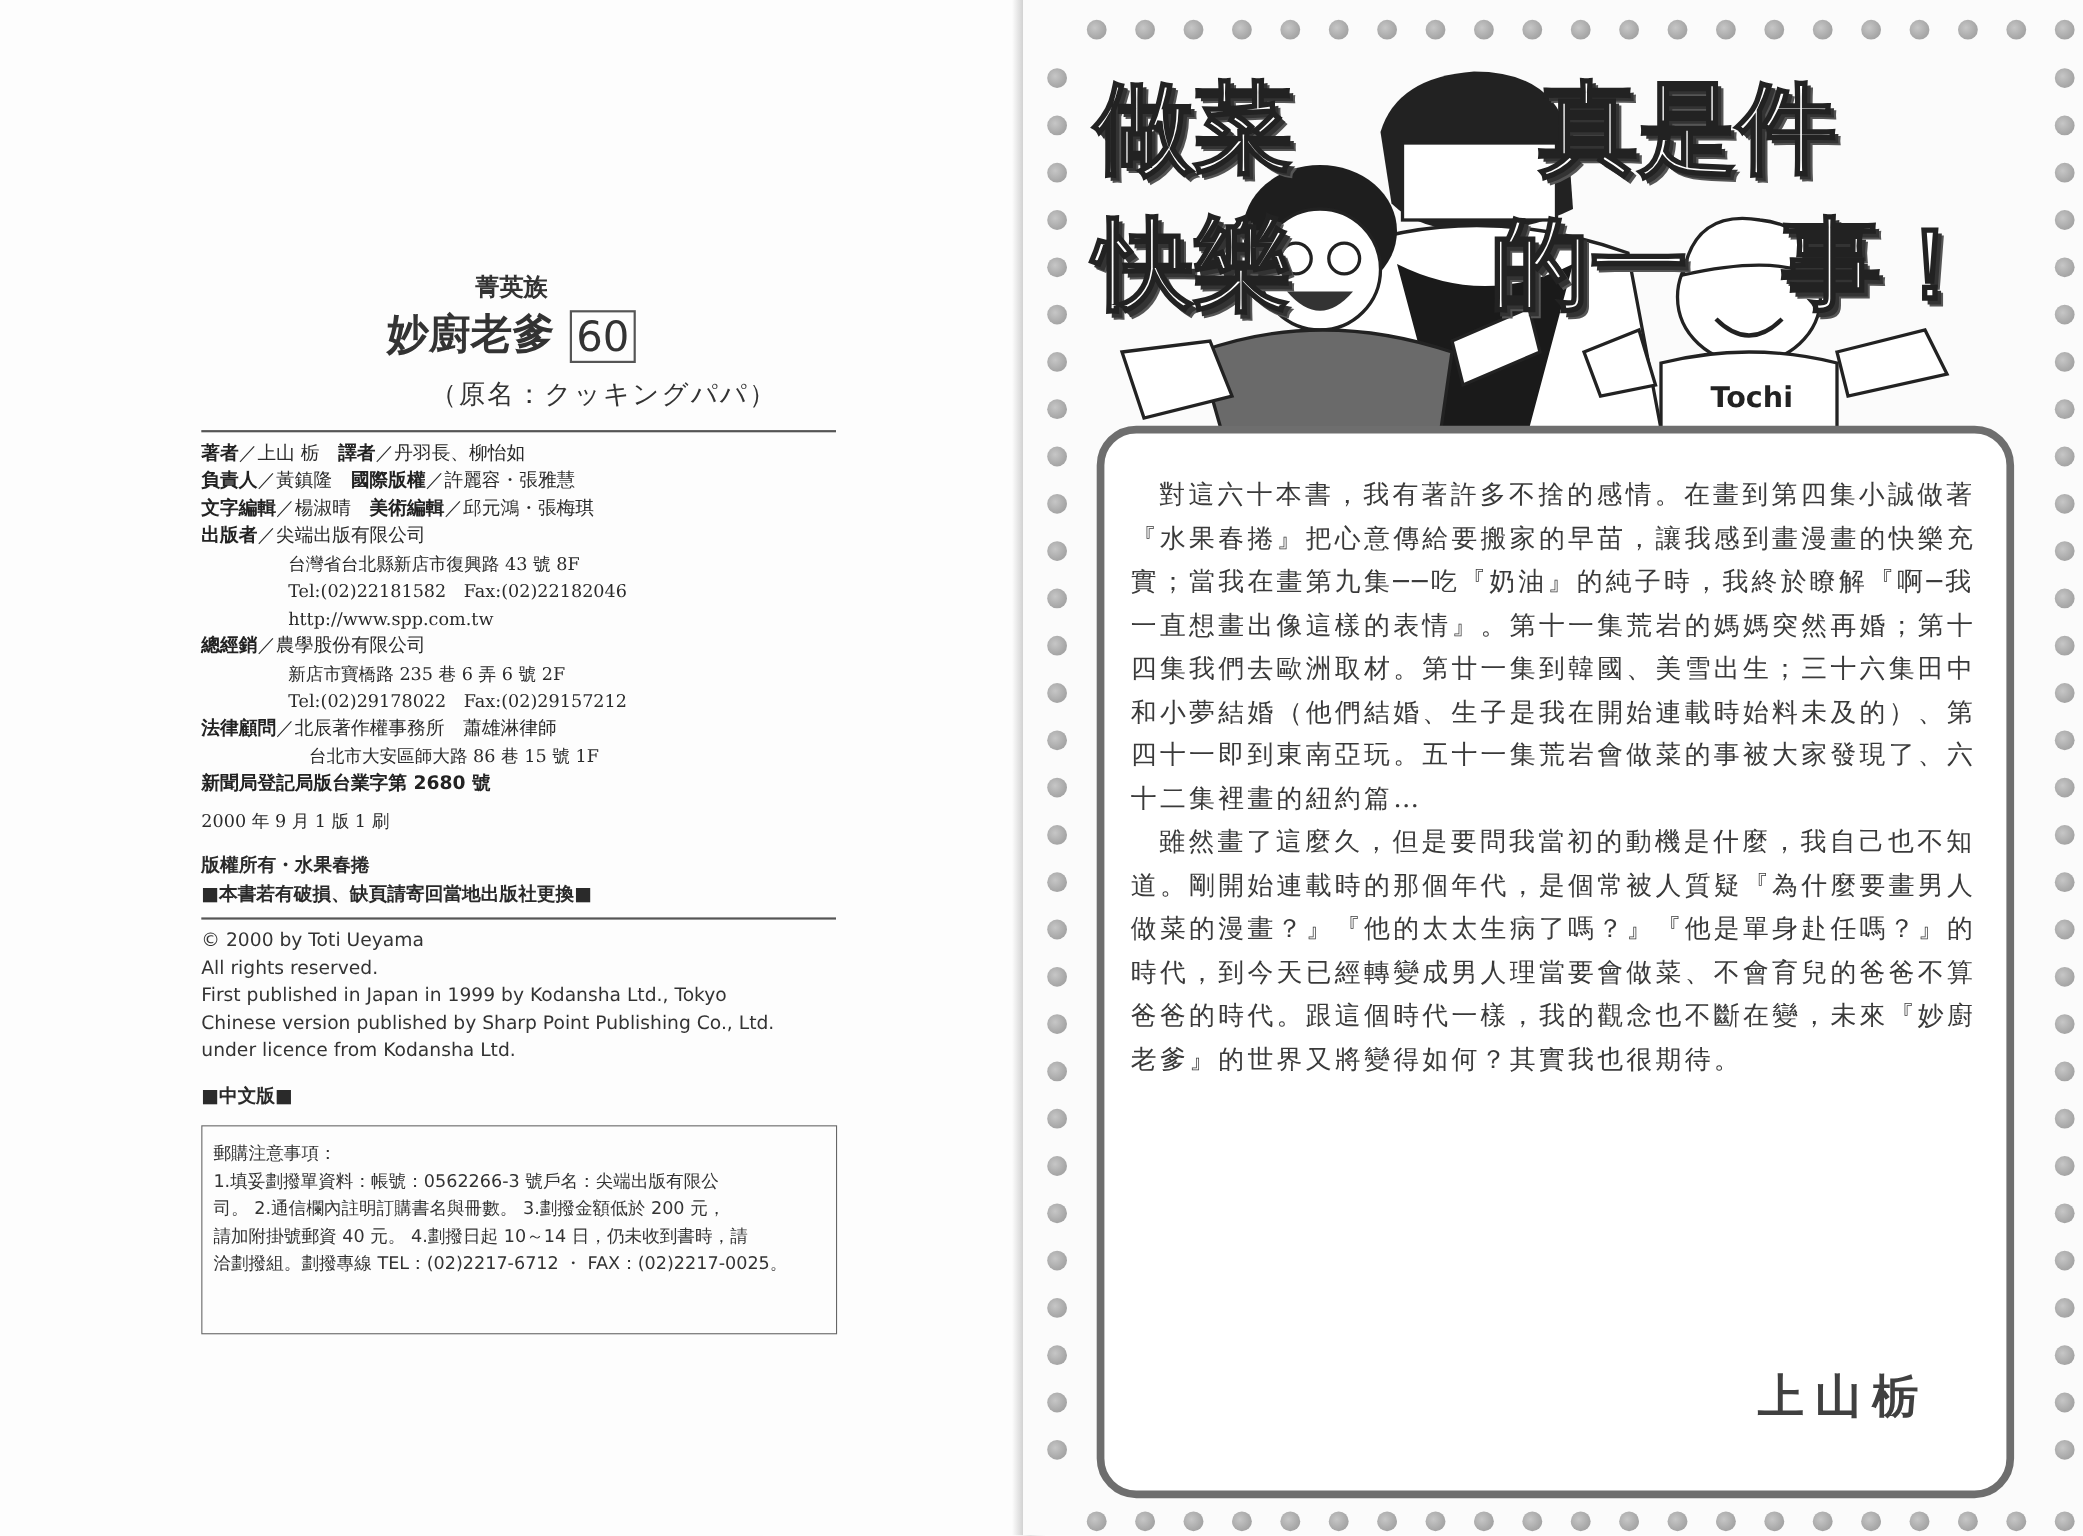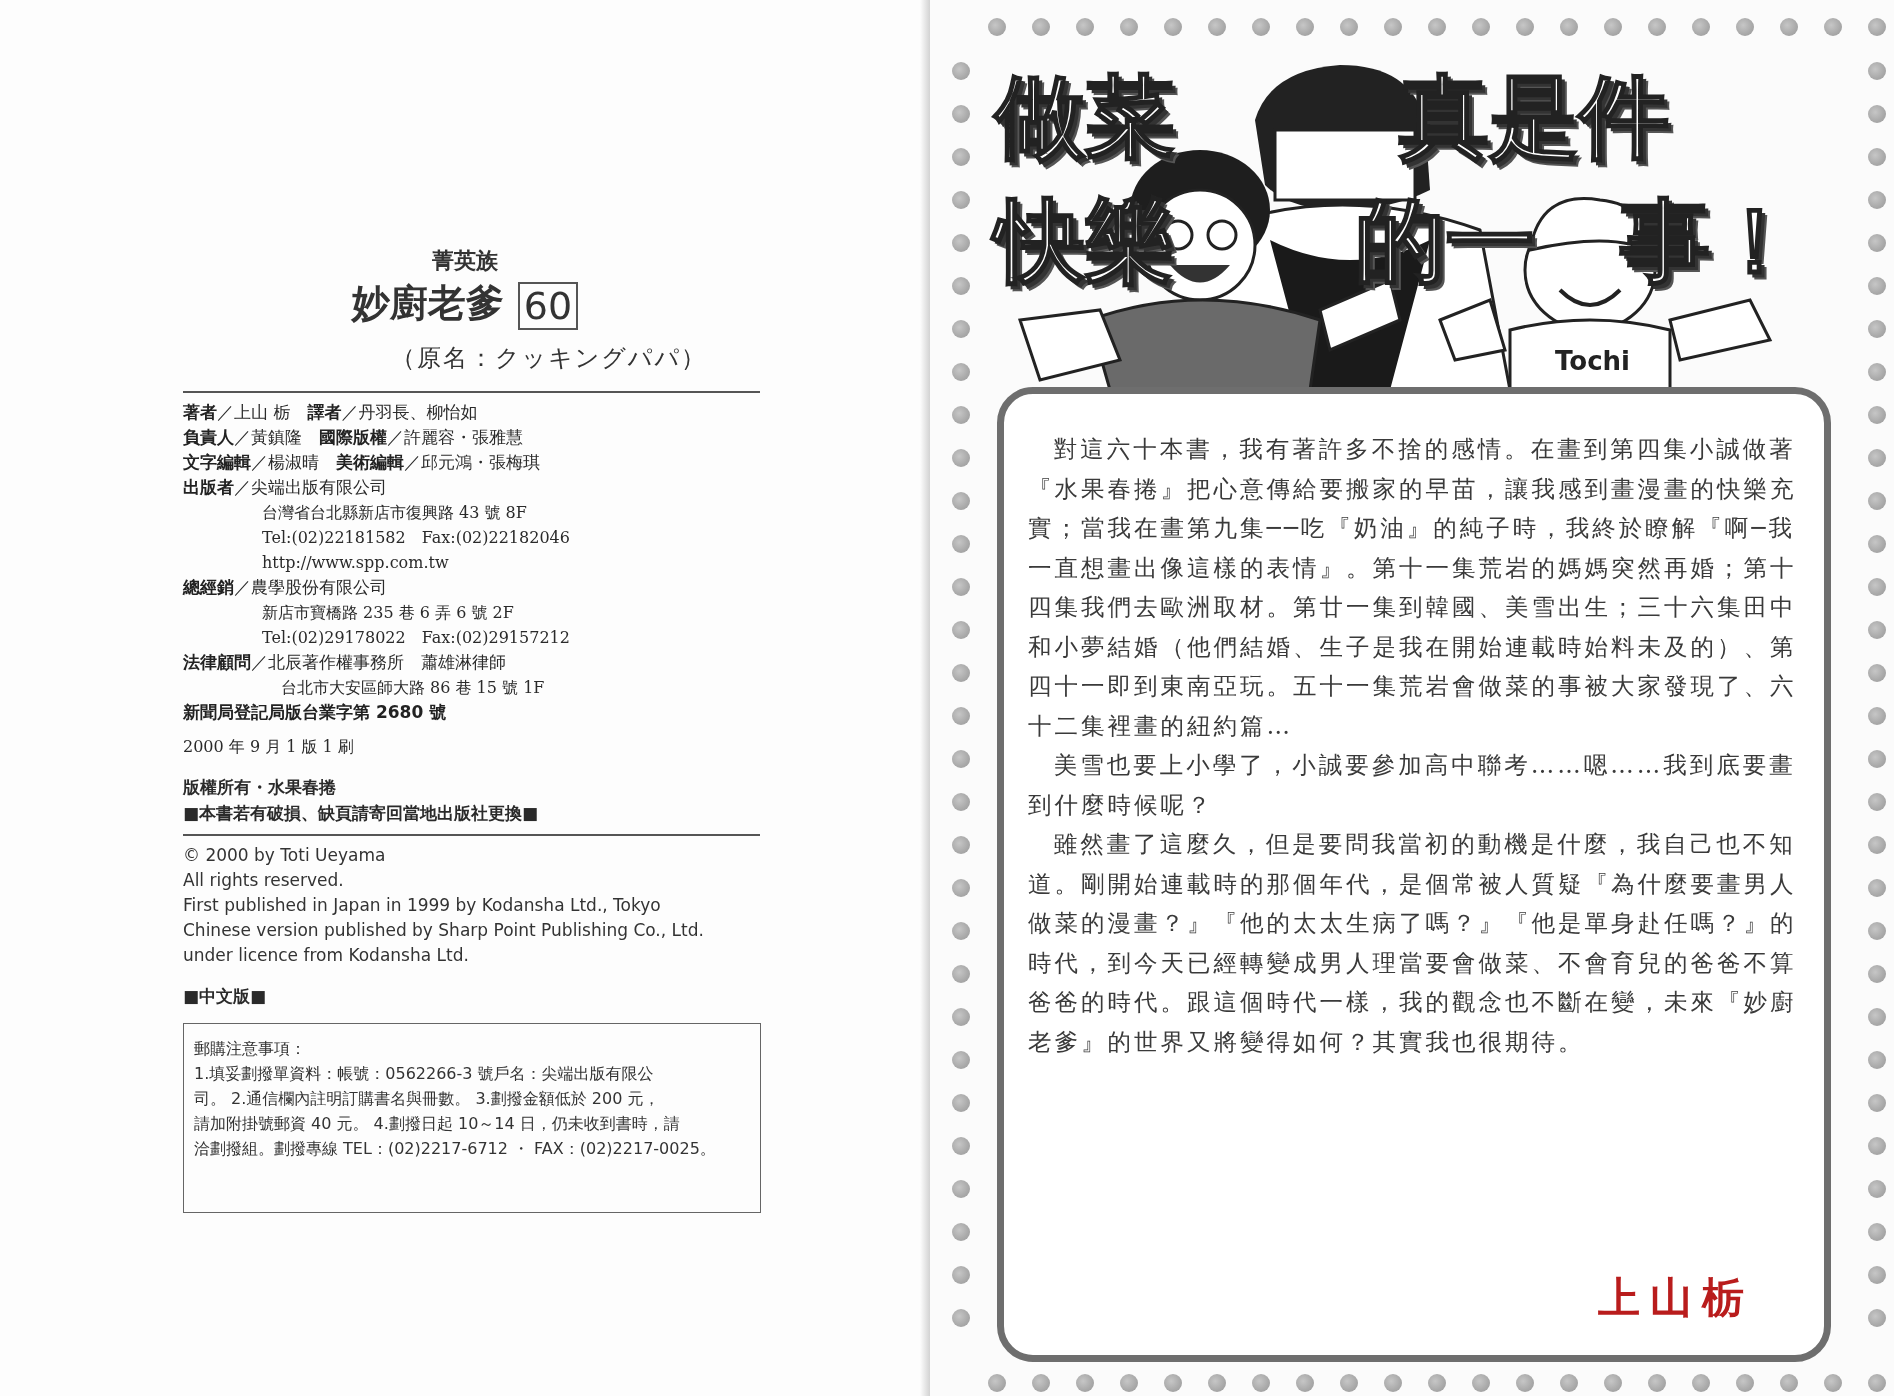--- a/index.html
+++ b/index.html
@@ -55,22 +55,22 @@
     position: absolute; left: 997px; top: 387px; width: 834px; height: 975px;
     border: 7px solid #6e6e6e; border-radius: 36px; box-sizing: border-box; background: #fff;
   }
   .letter {
     position: absolute; left: 1028px; top: 430px; width: 770px;
     font-family: "DejaVu Serif", "Liberation Serif", serif;
     font-size: 23.5px; line-height: 39.5px; color: #3a3a3a; letter-spacing: 3px;
   }
   .letter p { margin: 0; text-indent: 1.1em; }
   .signature {
-    position: absolute; left: 1598px; top: 1270px;
-    font-size: 42px; font-weight: bold; color: #b91c1c; letter-spacing: 10px;
+    position: absolute; left: 1598px; top: 1242px;
+    font-size: 42px; font-weight: bold; color: #404040; letter-spacing: 10px;
     font-family: "DejaVu Serif", "Liberation Serif", serif;
   }
 </style>
 </head>
 <body>
 
 <div class="page left-page">
 
   <div class="abs series">菁英族</div>
 
@@ -275,17 +275,16 @@
 <div class="headline" style="left:995px; top:72px;">做菜</div>
 <div class="headline" style="left:1399px; top:72px;">真是件</div>
 <div class="headline" style="left:995px; top:196px;">快樂</div>
 <div class="headline" style="left:1355px; top:196px;">的一</div>
 <div class="headline" style="left:1620px; top:196px;">事！</div>
 
 <div class="letter-box"></div>
 
 <div class="letter">
   <p>對這六十本書，我有著許多不捨的感情。在畫到第四集小誠做著『水果春捲』把心意傳給要搬家的早苗，讓我感到畫漫畫的快樂充實；當我在畫第九集──吃『奶油』的純子時，我終於瞭解『啊─我一直想畫出像這樣的表情』。第十一集荒岩的媽媽突然再婚；第十四集我們去歐洲取材。第廿一集到韓國、美雪出生；三十六集田中和小夢結婚（他們結婚、生子是我在開始連載時始料未及的）、第四十一即到東南亞玩。五十一集荒岩會做菜的事被大家發現了、六十二集裡畫的紐約篇…</p>
-  <p>美雪也要上小學了，小誠要參加高中聯考……嗯……我到底要畫到什麼時候呢？</p>
   <p>雖然畫了這麼久，但是要問我當初的動機是什麼，我自己也不知道。剛開始連載時的那個年代，是個常被人質疑『為什麼要畫男人做菜的漫畫？』『他的太太生病了嗎？』『他是單身赴任嗎？』的時代，到今天已經轉變成男人理當要會做菜、不會育兒的爸爸不算爸爸的時代。跟這個時代一樣，我的觀念也不斷在變，未來『妙廚老爹』的世界又將變得如何？其實我也很期待。</p>
 </div>
 
 <div class="signature">上山栃</div>
 
 </body></html>

